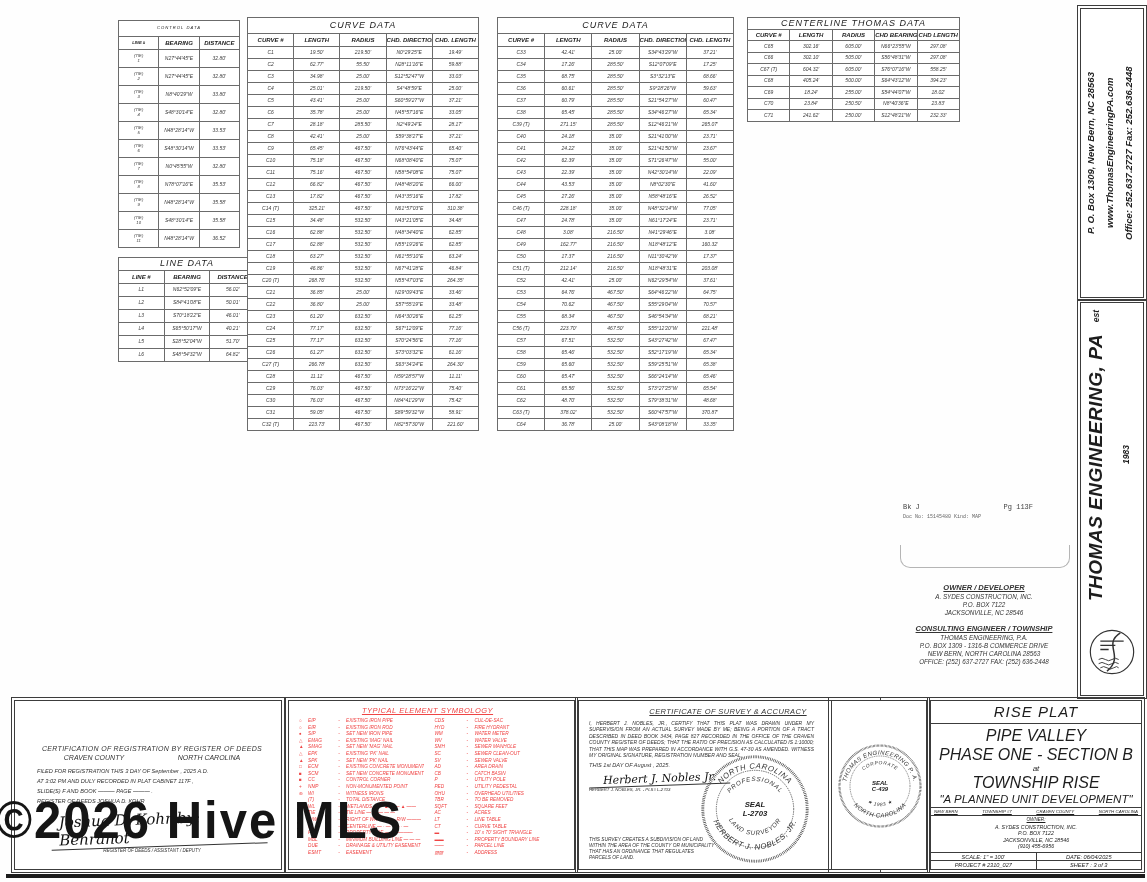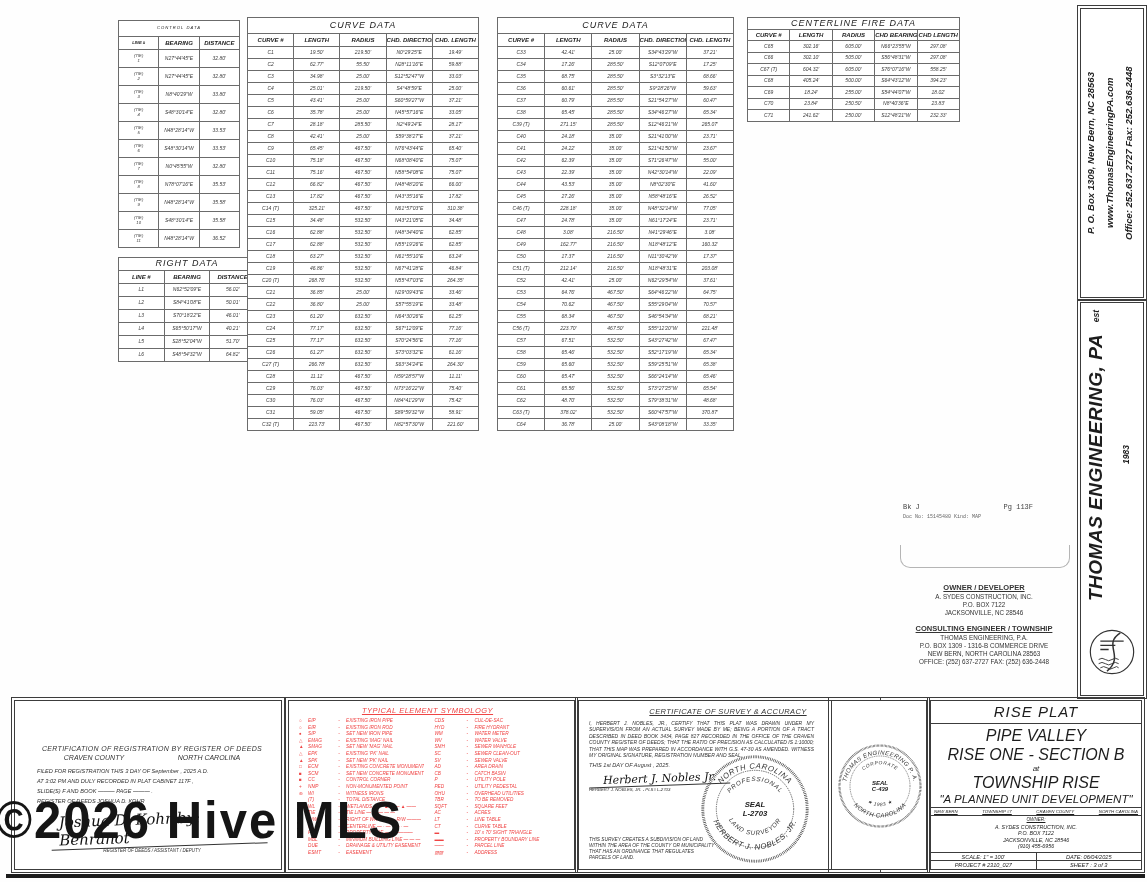--- a/index.html
+++ b/index.html
@@ -28,21 +28,21 @@
   .est{font-size:8.5px;letter-spacing:0;}
   .tagline{font-size:9.5px;font-weight:bold;font-style:italic;line-height:24px;color:#1d1d1d;}
   .logo{position:absolute;left:6px;bottom:6px;width:50px;height:74px;}
   
   .stamp{position:absolute;left:903px;top:503px;width:170px;font-size:7px;color:#444;
     font-family:"Liberation Mono",monospace;}
   .stamp .r1{display:flex;justify-content:space-between;padding-right:40px;gap:44px;}
   .stamp .r2{font-size:5px;margin-top:3px;color:#666;}
   .stampbox{position:absolute;left:900px;top:545px;width:168px;height:22px;border:1px solid #b5b5b5;
     border-top:none;border-radius:0 0 10px 10px;}
-  .ownerblk{position:absolute;left:893px;top:583px;width:182px;text-align:center;color:#333;}
+  .ownerblk{position:absolute;left:893px;top:583px;width:182px;text-align:center;font-style:italic;color:#333;}
   .ownerblk .btitle{font-size:7.5px;font-weight:bold;text-decoration:underline;margin-bottom:1px;}
   .ownerblk .ln{font-size:6.3px;line-height:8px;}
   .ownerblk .gap{height:7px;}
   
   .bbox{position:absolute;top:700px;height:170px;border:1px solid #3c3c3c;outline:1px solid #3c3c3c;
     outline-offset:2px;background:#fff;box-sizing:border-box;}
   .bottombar{position:absolute;left:6px;top:874px;width:1139px;height:4px;background:#1c1c1c;}
   
   #regbox{left:14px;width:268px;}
   .regin{padding:44px 14px 0 22px;font-style:italic;color:#333;}
@@ -185,21 +185,21 @@
             <td>N48°28′14″W</td>
             <td>36.52′</td>
           </tr>
         </tbody>
       </table>
   </div>
   <div class="twrap" style="left:118px;top:257px;width:138px;">
     <table class="datatable three" id="lineTbl">
         <tbody>
           <tr class="tt">
-            <td colspan="3">RIGHT DATA</td>
+            <td colspan="3">LINE DATA</td>
           </tr>
           <tr class="th">
             <td>LINE #</td>
             <td>BEARING</td>
             <td>DISTANCE</td>
           </tr>
           <tr>
             <td>L1</td>
             <td>N62°52′09″E</td>
             <td>56.02′</td>
@@ -709,21 +709,21 @@
             <td>S43°08′18″W</td>
             <td>33.35′</td>
           </tr>
         </tbody>
       </table>
   </div>
   <div class="twrap" style="left:747px;top:17px;width:213px;">
     <table class="datatable curve" id="centerTbl">
         <tbody>
           <tr class="tt">
-            <td colspan="5">CENTERLINE FIRE DATA</td>
+            <td colspan="5">CENTERLINE THOMAS DATA</td>
           </tr>
           <tr class="th">
             <td>CURVE #</td>
             <td>LENGTH</td>
             <td>RADIUS</td>
             <td>CHD BEARING</td>
             <td>CHD LENGTH</td>
           </tr>
           <tr>
             <td>C65</td>
@@ -1128,21 +1128,21 @@
       <text class="sealcenter" x="60" y="67">C-439</text>
       <text class="sealinner"><textPath href="#cib" startOffset="50%" text-anchor="middle">★ 1983 ★</textPath></text>
       <text class="sealouter"><textPath href="#cb" startOffset="50%" text-anchor="middle">NORTH CAROLINA</textPath></text>
     </svg>
   </div>
 
   <div class="bbox" id="titlebox">
     <div class="tb-sec tb-fp">RISE PLAT</div>
     <div class="tb-sec tb-names">
       <div class="tb-n1">PIPE VALLEY</div>
-      <div class="tb-n1">RISE ONE - SECTION B</div>
+      <div class="tb-n1">PHASE ONE - SECTION B</div>
       <div class="tb-at">at</div>
       <div class="tb-n1">TOWNSHIP RISE</div>
       <div class="tb-n4">"A PLANNED UNIT DEVELOPMENT"</div>
     </div>
     <div class="tb-loc">
       <span>NEW BERN</span>
       <span>TOWNSHIP #7</span>
       <span>CRAVEN COUNTY</span>
       <span>NORTH CAROLINA</span>
     </div>

